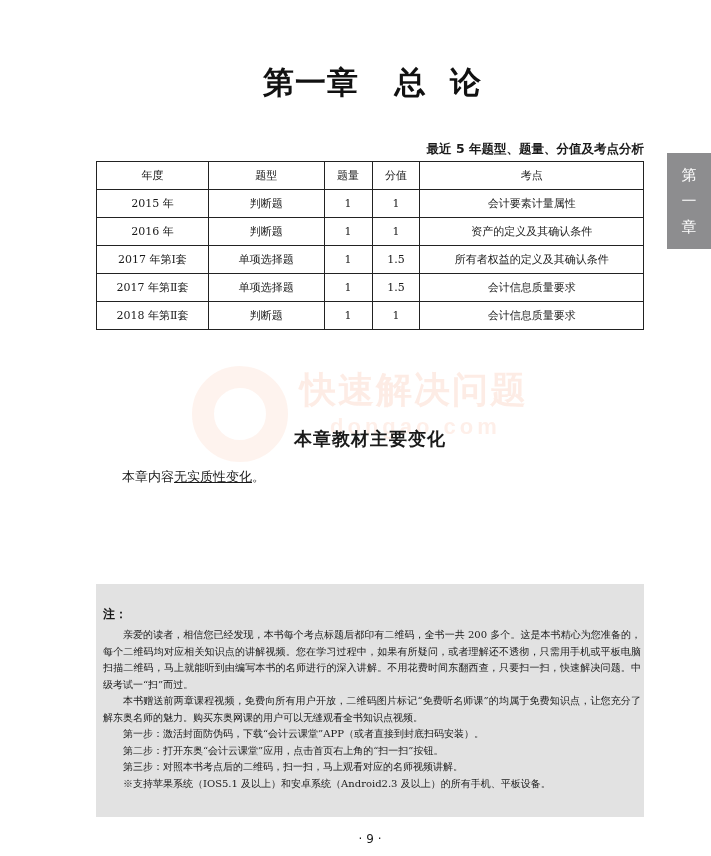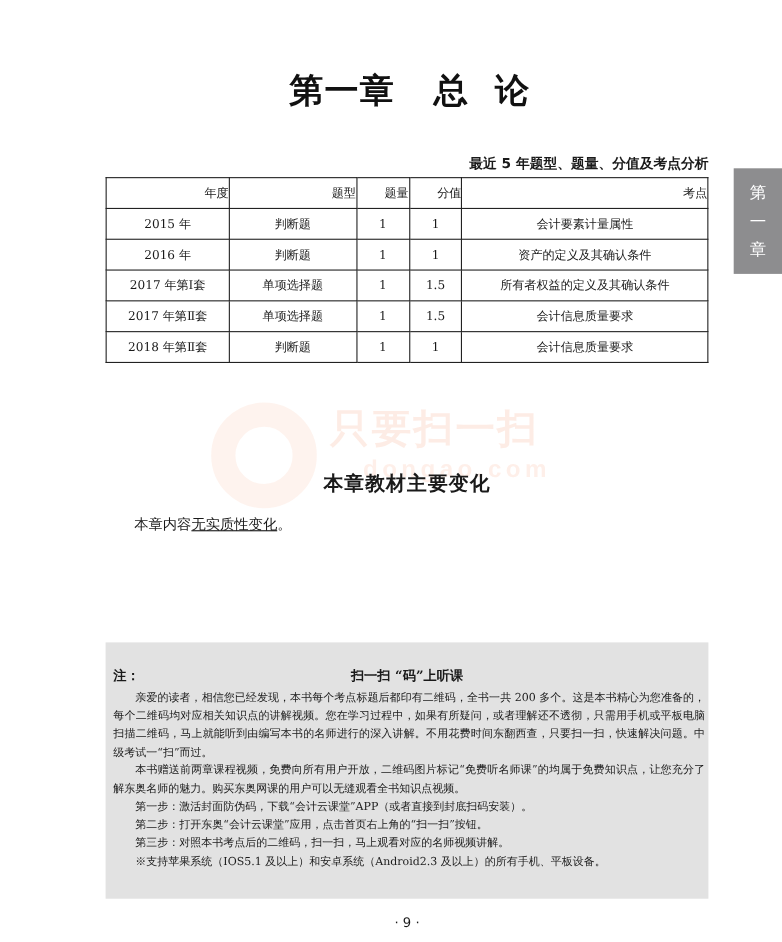--- a/index.html
+++ b/index.html
@@ -25,21 +25,21 @@
       font-family: "DejaVu Sans", sans-serif;
     }
     table.exam {
       position: absolute; left: 96px; top: 161px; width: 548px;
       border-collapse: collapse; font-size: 11px;
     }
     table.exam th, table.exam td {
       border: 1px solid #222; text-align: center; padding: 0; height: 27px;
       font-weight: normal;
     }
-    table.exam th { height: 27px; text-align: right; }
+    table.exam th { height: 27px; }
     table.exam { border: 1.5px solid #111; }
     .watermark {
       position: absolute; left: 180px; top: 362px; width: 360px; height: 90px;
       pointer-events: none;
     }
     .wm-circle {
       position: absolute; left: 12px; top: 4px; width: 96px; height: 96px;
       border-radius: 50%; border: 22px solid rgba(245,160,120,0.13);
       box-sizing: border-box;
     }
@@ -147,31 +147,30 @@
       <td>判断题</td>
       <td>1</td>
       <td>1</td>
       <td>会计信息质量要求</td>
     </tr>
   </tbody>
 </table>
 
 <div class="watermark">
   <div class="wm-circle"></div>
-  <div class="wm-text">只要扫一扫</div>
+  <div class="wm-text">快速解决问题</div>
   <div class="wm-url">dongao.com</div>
 </div>
 
 <div class="section-heading">本章教材主要变化</div>
 
 <div class="change-text"><span>本章内容</span><span class="underline">无实质性变化</span><span>。</span></div>
 
 <div class="note-box">
   <div class="note-label">注：</div>
-  <div class="note-title">扫一扫  “码”上听课</div>
   <div class="note-body">
     <p>亲爱的读者，相信您已经发现，本书每个考点标题后都印有二维码，全书一共 200 多个。这是本书精心为您准备的，每个二维码均对应相关知识点的讲解视频。您在学习过程中，如果有所疑问，或者理解还不透彻，只需用手机或平板电脑扫描二维码，马上就能听到由编写本书的名师进行的深入讲解。不用花费时间东翻西查，只要扫一扫，快速解决问题。中级考试一“扫”而过。</p>
     <p>本书赠送前两章课程视频，免费向所有用户开放，二维码图片标记“免费听名师课”的均属于免费知识点，让您充分了解东奥名师的魅力。购买东奥网课的用户可以无缝观看全书知识点视频。</p>
     <div class="step">第一步：激活封面防伪码，下载“会计云课堂”APP（或者直接到封底扫码安装）。</div>
     <div class="step">第二步：打开东奥“会计云课堂”应用，点击首页右上角的“扫一扫”按钮。</div>
     <div class="step">第三步：对照本书考点后的二维码，扫一扫，马上观看对应的名师视频讲解。</div>
     <div class="step">※支持苹果系统（IOS5.1 及以上）和安卓系统（Android2.3 及以上）的所有手机、平板设备。</div>
   </div>
 </div>
 

